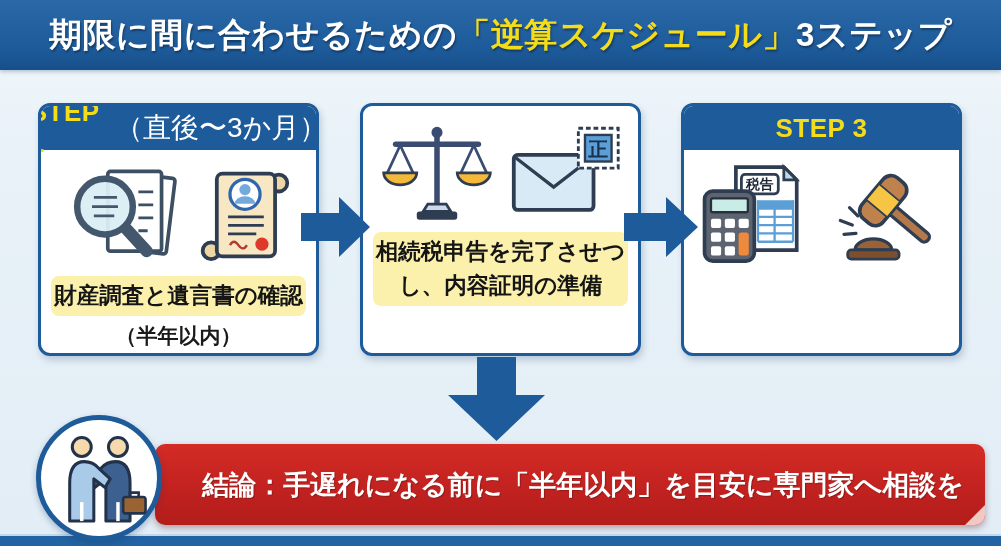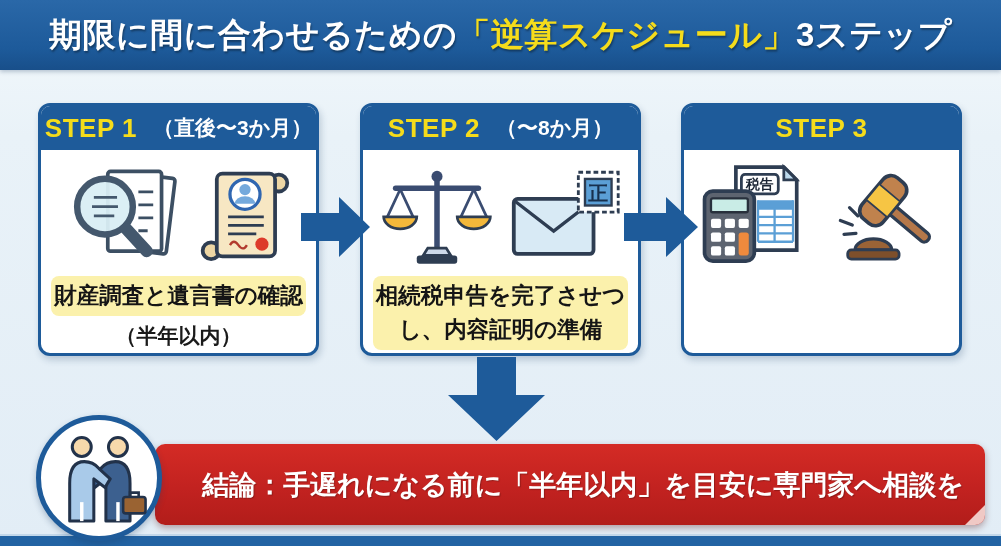--- a/index.html
+++ b/index.html
@@ -30,21 +30,21 @@
     overflow:hidden;
   }
   .card.c1{left:38px;}
   .card.c2{left:360px;}
   .card.c3{left:681px;}
   .card-head{
     height:44px;background:var(--primary-blue,#1e5b9a);
     display:flex;align-items:center;justify-content:center;gap:16px;
   }
   .step-label{color:var(--accent-yellow,#f5dc1b);font-size:26px;font-weight:800;letter-spacing:.5px;}
-  .step-period{color:#ffffff;font-size:21px;font-weight:700;white-space:nowrap;}
+  .step-period{color:#ffffff;font-size:28px;font-weight:400;white-space:nowrap;}
   .icon-row{
     height:122px;display:flex;align-items:center;justify-content:center;gap:16px;
     padding-top:4px;
   }
   .hl-box{
     margin:0 10px;background:var(--highlight-bg,#fbf1ac);border-radius:8px;
     text-align:center;font-weight:800;color:#151515;
     font-size:22.5px;line-height:34px;padding:3px 2px;
   }
   .note{
@@ -128,24 +128,20 @@
         <line x1="32" y1="76" x2="62" y2="76" stroke="#2e3d52" stroke-width="3"></line>
         <path d="M34 88 q4 -7 9 0 t9 0" fill="none" stroke="#b23a2e" stroke-width="2.5"></path>
         <circle cx="68" cy="87" r="7" fill="#dd3a2a"></circle>
       </svg>
     </div>
     <div class="hl-box">財産調査と遺言書の確認</div>
     <div class="note">（半年以内）</div>
   </div>
 
   <div class="card c2">
-    <div class="card-head">
-      <span class="step-label">STEP 2</span>
-      <span class="step-period">（〜8か月）</span>
-    </div>
     <div class="icon-row">
       <svg width="114" height="100" viewBox="0 0 124 108">
         <circle cx="62" cy="12" r="6" fill="#3a4c71"></circle>
         <rect x="59" y="14" width="6" height="76" fill="#3a4c71"></rect>
         <rect x="14" y="22" width="96" height="6" rx="3" fill="#3a4c71"></rect>
         <path d="M22 26 L8 56 M22 26 L36 56" stroke="#3a4c71" stroke-width="3" fill="none"></path>
         <path d="M102 26 L88 56 M102 26 L116 56" stroke="#3a4c71" stroke-width="3" fill="none"></path>
         <path d="M4 56 a18 13 0 0 0 36 0 z" fill="#f4b83a" stroke="#2e3d52" stroke-width="3"></path>
         <path d="M84 56 a18 13 0 0 0 36 0 z" fill="#f4b83a" stroke="#2e3d52" stroke-width="3"></path>
         <path d="M52 90 h20 l5 8 h-30 z" fill="#cdd9ea" stroke="#2e3d52" stroke-width="3"></path>

